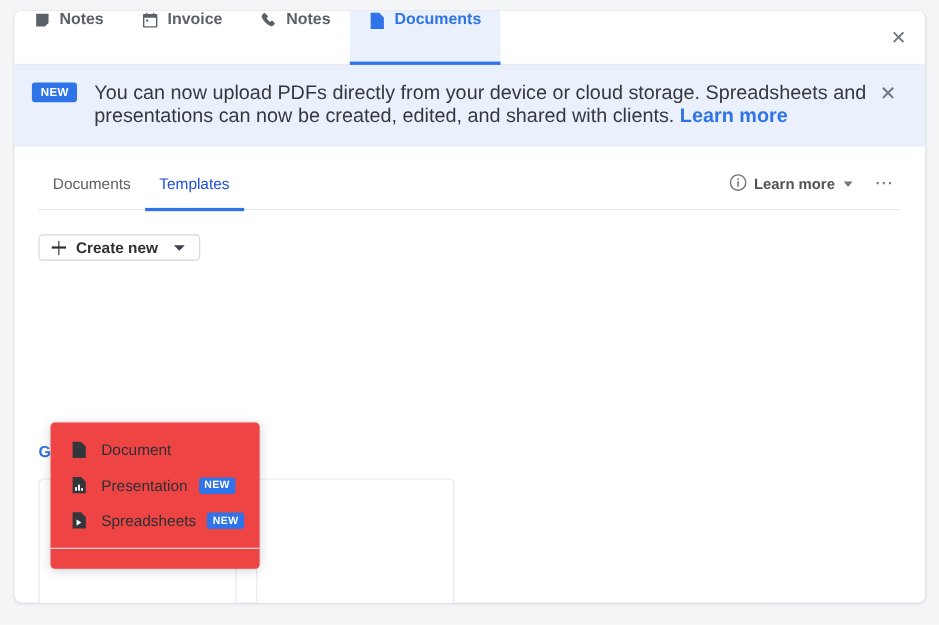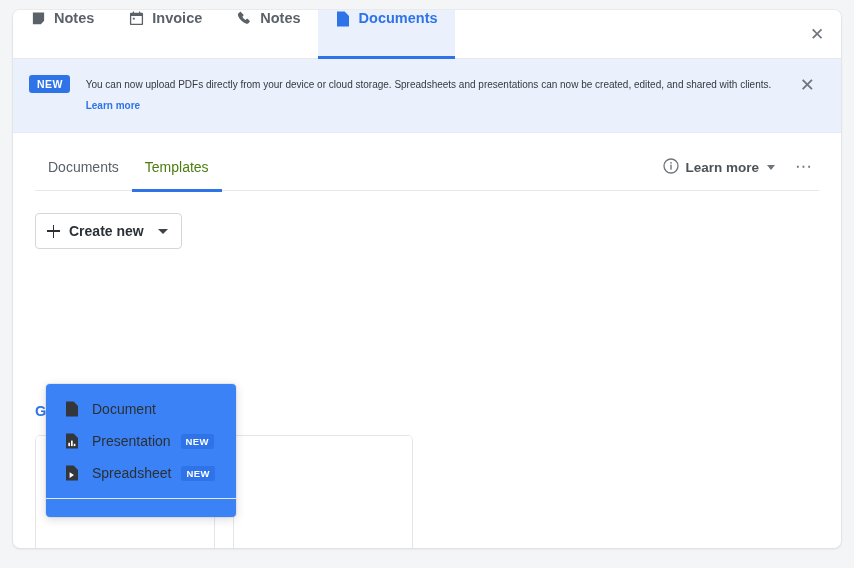--- a/index.html
+++ b/index.html
@@ -78,21 +78,21 @@
     font-size: 10.5px;
     font-weight: 700;
     letter-spacing: 0.4px;
     padding: 3px 7px 3px 8px;
     border-radius: 3px;
     margin-top: 1px;
   }
   .banner-text {
     flex: 1;
     margin-left: 16px;
-    font-size: 10px;
+    font-size: 18px;
     line-height: 21px;
     color: #35383d;
     max-width: 714px;
   }
   .banner-link {
     color: #2f73e8;
     font-weight: 700;
     text-decoration: none;
     cursor: pointer;
   }
@@ -119,21 +119,21 @@
   .subtab {
     font-size: 14px;
     color: #5b6168;
     padding: 0 13px;
     height: 47px;
     display: flex;
     align-items: center;
     cursor: pointer;
     position: relative;
   }
-  .subtab.active { color: #4d7c0f; }
+  .subtab.active { color: #1d4ed8; }
   .subtab.active::after {
     content: "";
     position: absolute;
     left: 0; right: 0; bottom: -1px;
     height: 3px;
     background: #2f73e8;
   }
   .subtabs-spacer { flex: 1; }
   .learnmore {
     display: flex;
@@ -160,21 +160,21 @@
     cursor: pointer;
     line-height: 10px;
   }
 
   
   .createbar { padding-top: 22px; position: relative; }
   .btn-create {
     display: inline-flex;
     align-items: center;
     gap: 9px;
-    height: 36px;
+    height: 24px;
     padding: 0 13px 0 11px;
     border: 1px solid #d3d6da;
     border-radius: 4px;
     background: #fff;
     font-size: 14px;
     font-weight: 700;
     color: #2c3034;
     cursor: pointer;
   }
   .plus {
@@ -224,21 +224,21 @@
     height: 182px;
     background: #ffffff;
     border-bottom: 1px solid #e8eaec;
   }
 
   
   .menu {
     position: absolute;
     left: 33px; top: 240px;
     width: 190px;
-    background: #3b82f6;
+    background: #ef4444;
     border-radius: 4px;
     box-shadow: 0 2px 10px rgba(16,24,40,0.17), 0 0 0 1px rgba(16,24,40,0.06);
     padding: 9px 0 9px 0;
     z-index: 40;
   }
   .menu-item {
     display: flex;
     align-items: center;
     height: 32px;
     padding: 0 14px 0 18px;
@@ -399,21 +399,21 @@
         <span class="menu-badge">NEW</span>
       </div>
 
       <div class="menu-item">
         <span class="menu-ic">
           <svg width="14" height="16" viewBox="0 0 14 16">
               <path fill="#33373c" d="M1 0.6h7.6L13 5v10.4H1V0.6z"></path>
               <path fill="#ffffff" d="M4.6 7.3l4.4 2.8-4.4 2.8V7.3z"></path>
             </svg>
         </span>
-        <span class="menu-label">Spreadsheet</span>
+        <span class="menu-label">Spreadsheets</span>
         <span class="menu-badge">NEW</span>
       </div>
 
       <div class="menu-sep"></div>
 
 
     </div>
 
   </div>
 </div>

